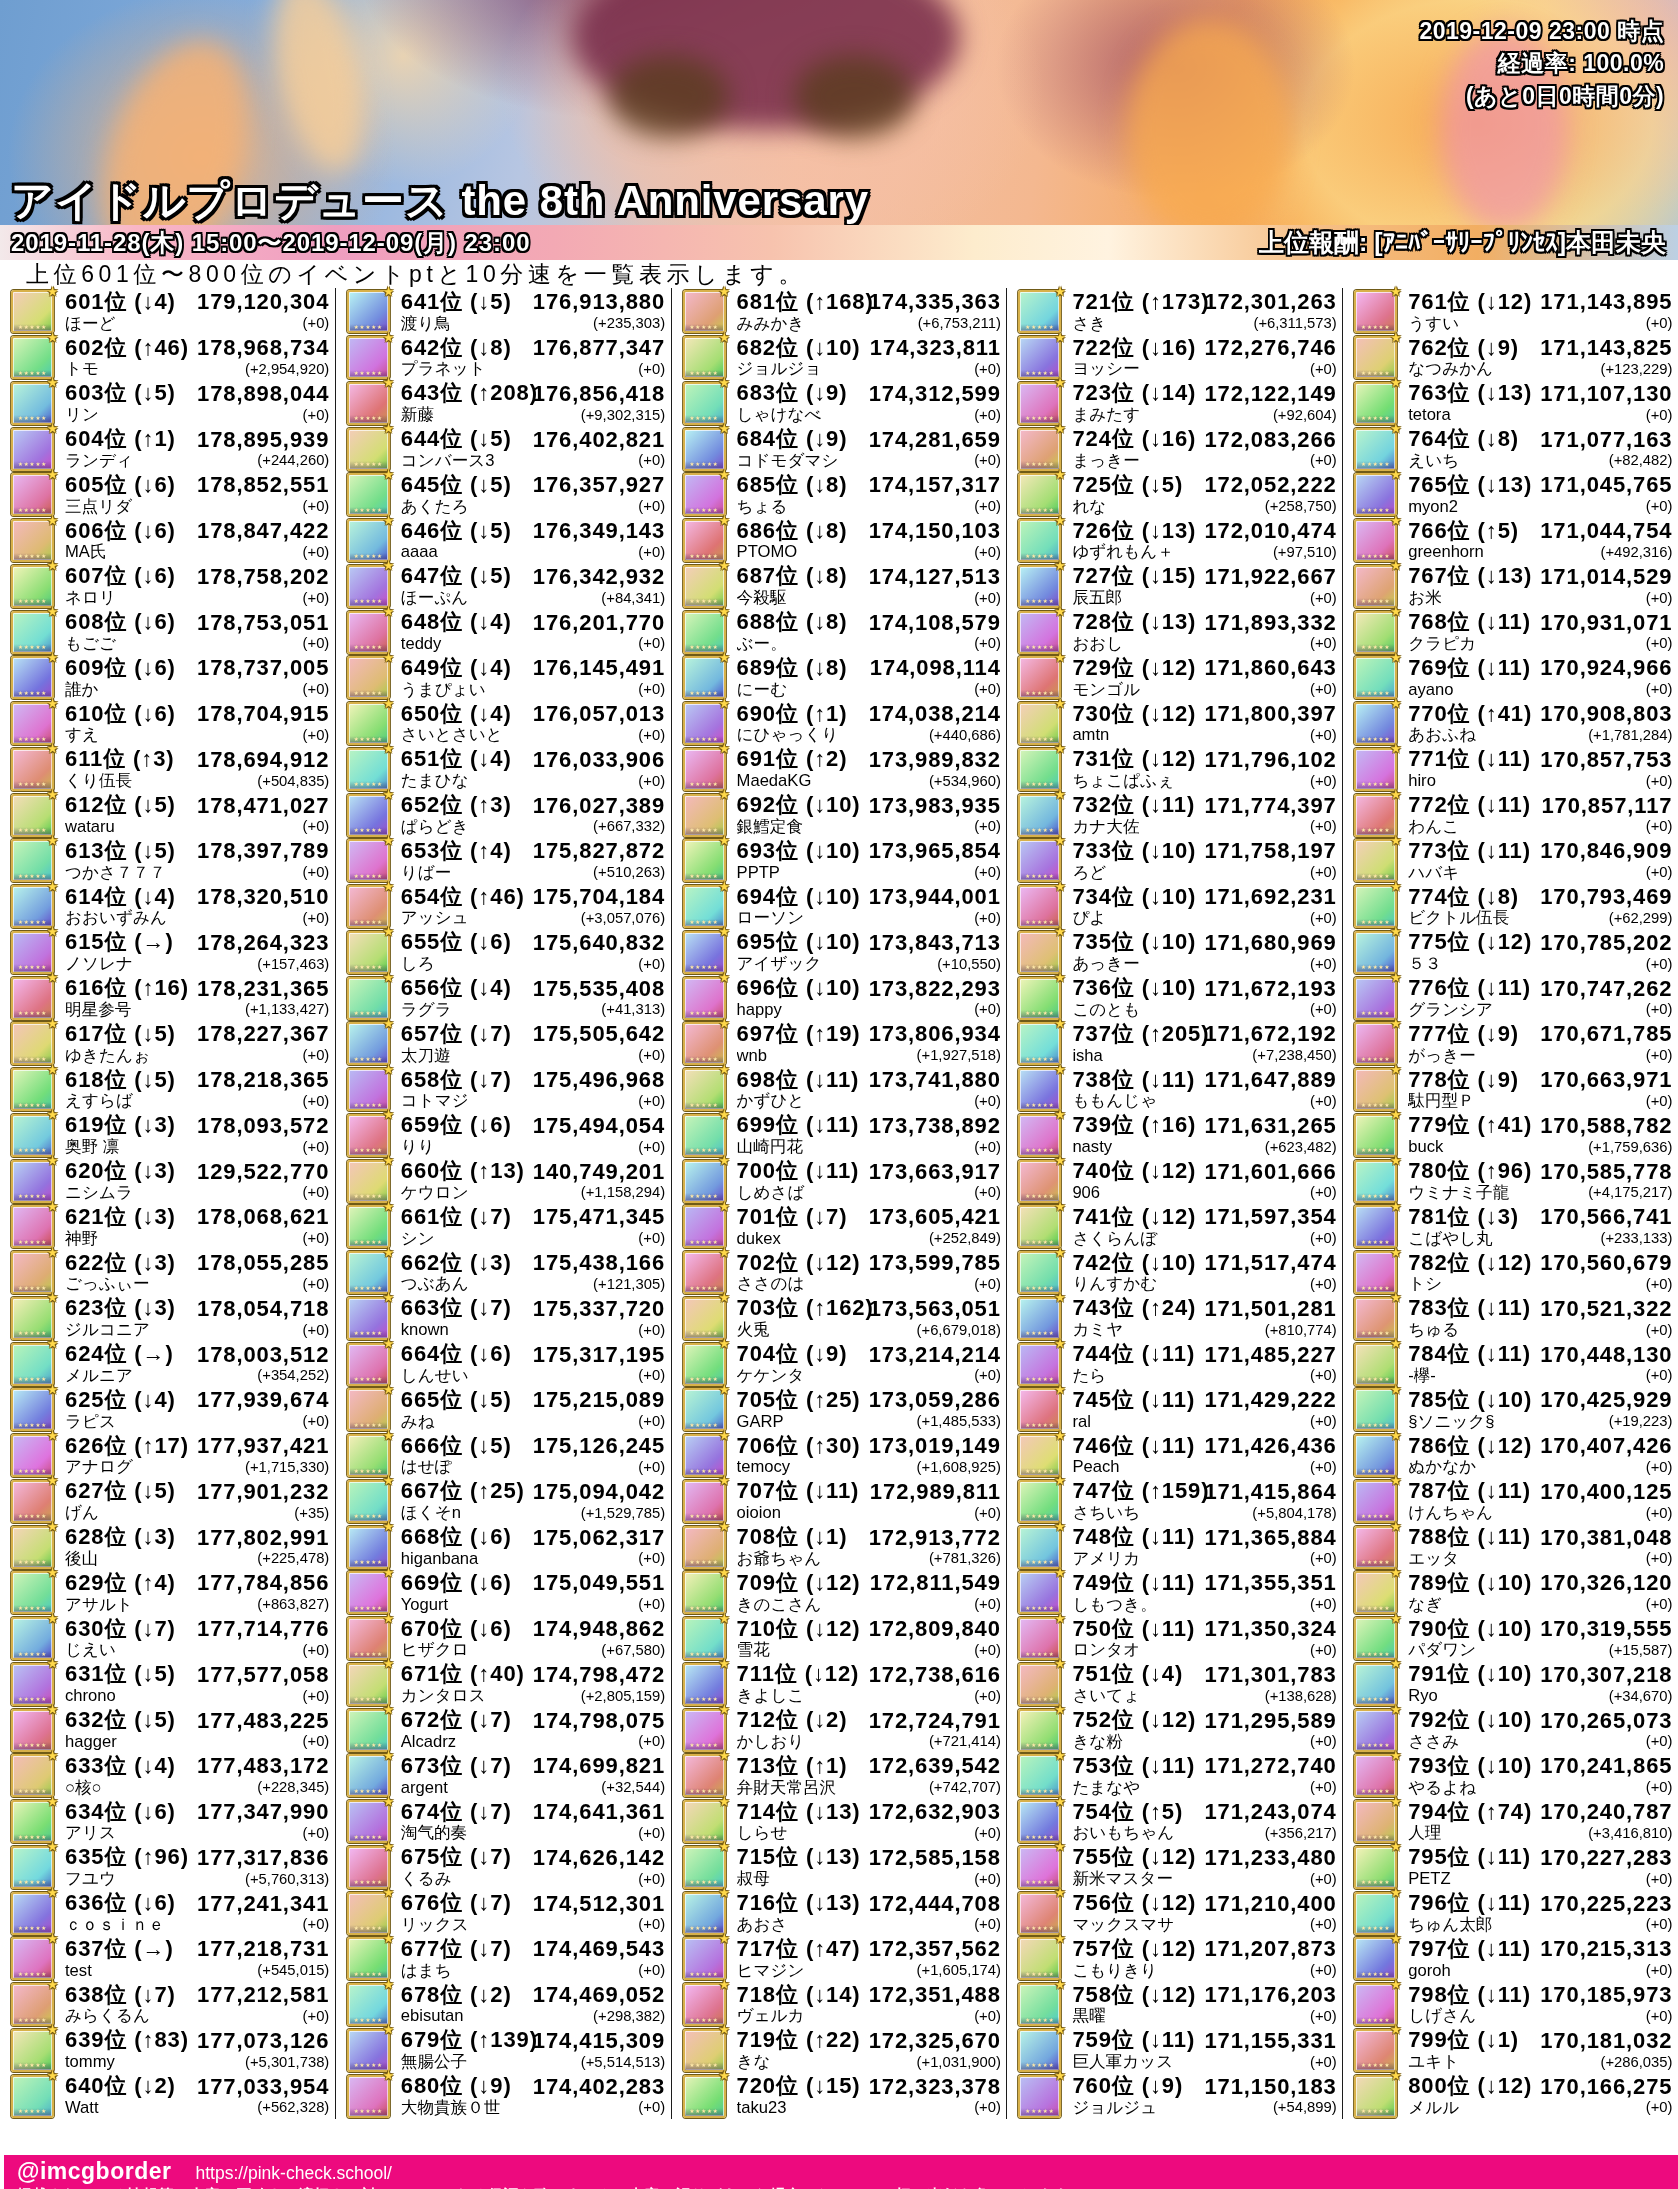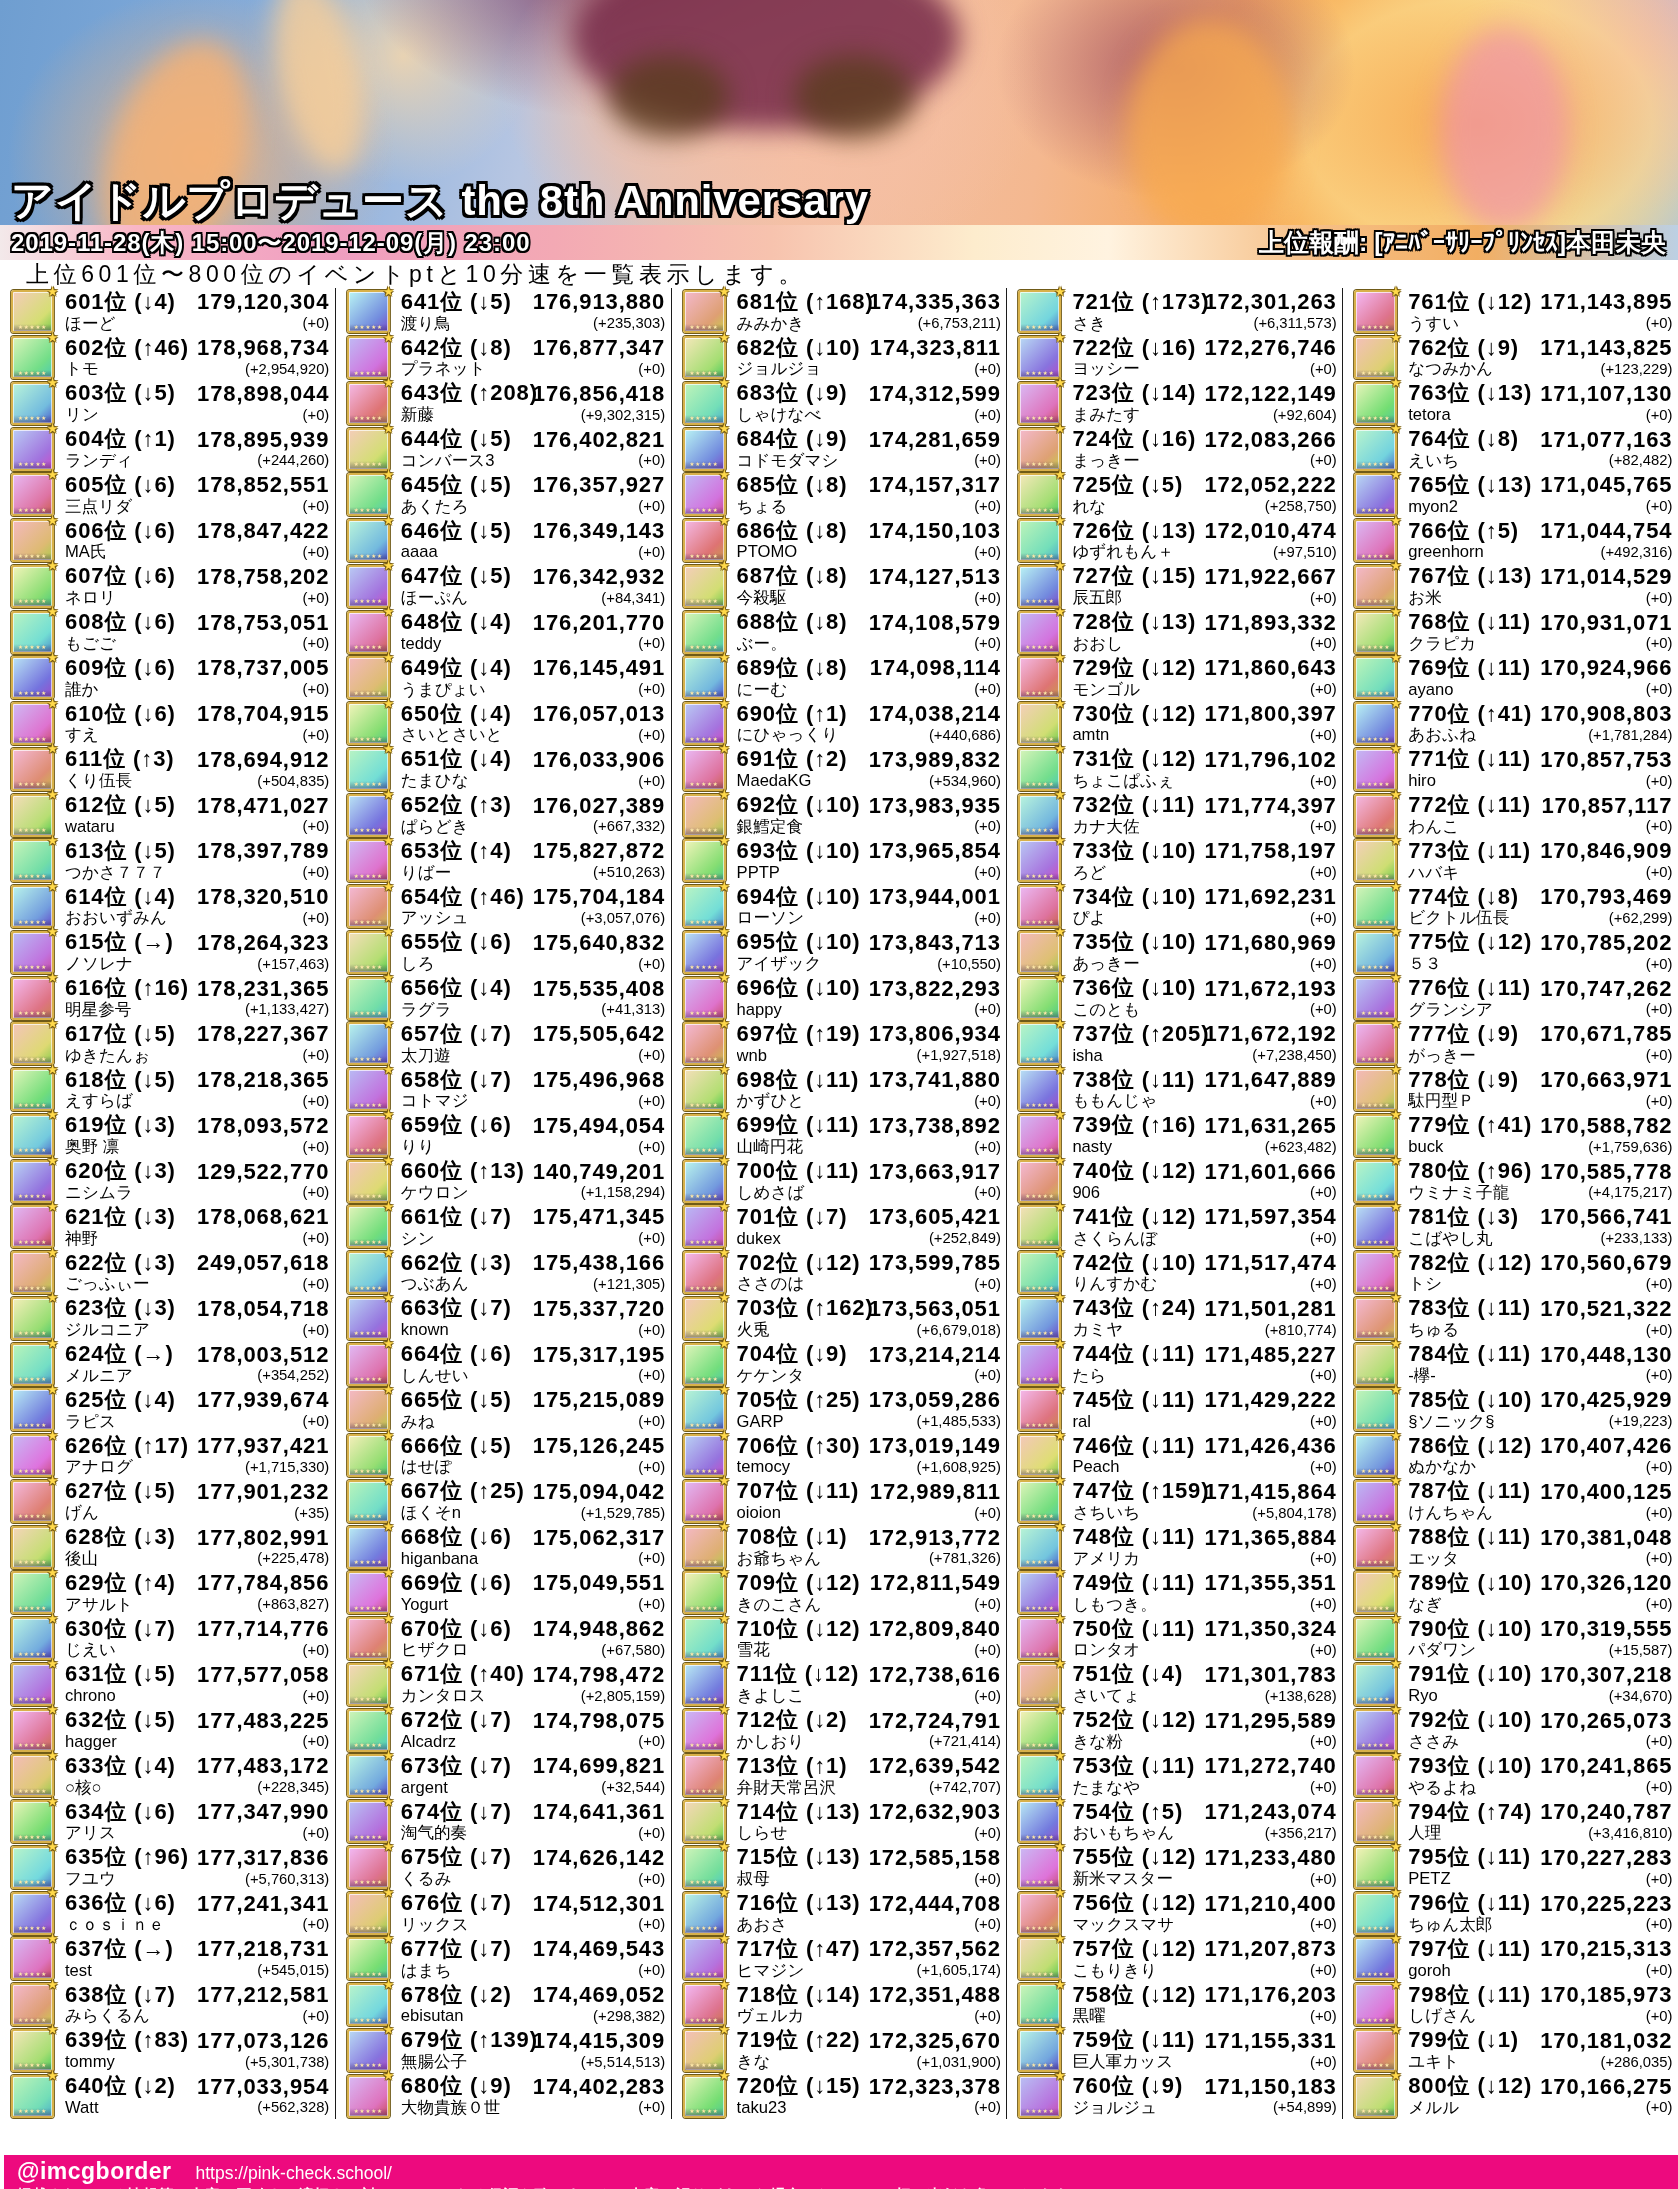--- a/index.html
+++ b/index.html
@@ -93,20 +93,25 @@
 <body>
 
 <div class="banner">
   <div class="blob" style="left:111px;top:37px;width:129px;height:240px;background:rgba(244,178,118,.85);transform:rotate(18deg);"></div>
   <div class="blob" style="left:277px;top:-28px;width:83px;height:203px;background:rgba(250,206,150,.8);transform:rotate(-12deg);"></div>
   <div class="blob" style="left:572px;top:-55px;width:388px;height:185px;background:rgba(116,40,72,.85);"></div>
   <div class="blob" style="left:609px;top:55px;width:120px;height:83px;background:rgba(90,60,30,.8);"></div>
   <div class="blob" style="left:794px;top:55px;width:120px;height:83px;background:rgba(90,60,30,.8);"></div>
   <div class="blob" style="left:1126px;top:18.5px;width:166px;height:222px;background:rgba(248,170,80,.8);"></div>
   <div class="blob" style="left:1440px;top:28px;width:129px;height:203px;background:rgba(240,150,170,.7);"></div>
+  <div class="topright">
+    <div>2019-12-09 23:00 時点</div>
+    <div>経過率: 100.0%</div>
+    <div>(あと0日0時間0分)</div>
+  </div>
   <div class="title">アイドルプロデュース the 8th Anniversary</div>
 </div>
 
 <div class="strip">
   <span class="period">2019-11-28(木) 15:00〜2019-12-09(月) 23:00</span>
   <span class="reward">上位報酬: [ｱﾆﾊﾞｰｻﾘｰﾌﾟﾘﾝｾｽ]本田未央</span>
 </div>
 
 <div class="subtitle">上位601位〜800位のイベントptと10分速を一覧表示します。</div>
 
@@ -409,21 +414,21 @@
       <div class="row">
         <div class="avatar" style="background: linear-gradient(135deg, rgb(244, 185, 198) 0%, rgb(222, 172, 115) 70%, rgb(189, 203, 77) 100%);">
           <span class="star">★</span>
           <span class="pots">★★★★★</span>
         </div>
         <div class="mid">
           <div class="rank">622位 (↓3)</div>
           <div class="pname">ごっふぃー</div>
         </div>
         <div class="rightblk">
-          <div class="pts">249,057,618</div>
+          <div class="pts">178,055,285</div>
           <div class="gain">(+0)</div>
         </div>
       </div>
       <div class="row">
         <div class="avatar" style="background: linear-gradient(135deg, rgb(244, 238, 185) 0%, rgb(152, 222, 115) 70%, rgb(77, 203, 107) 100%);">
           <span class="star">★</span>
           <span class="pots">★★★★★</span>
         </div>
         <div class="mid">
           <div class="rank">623位 (↓3)</div>

